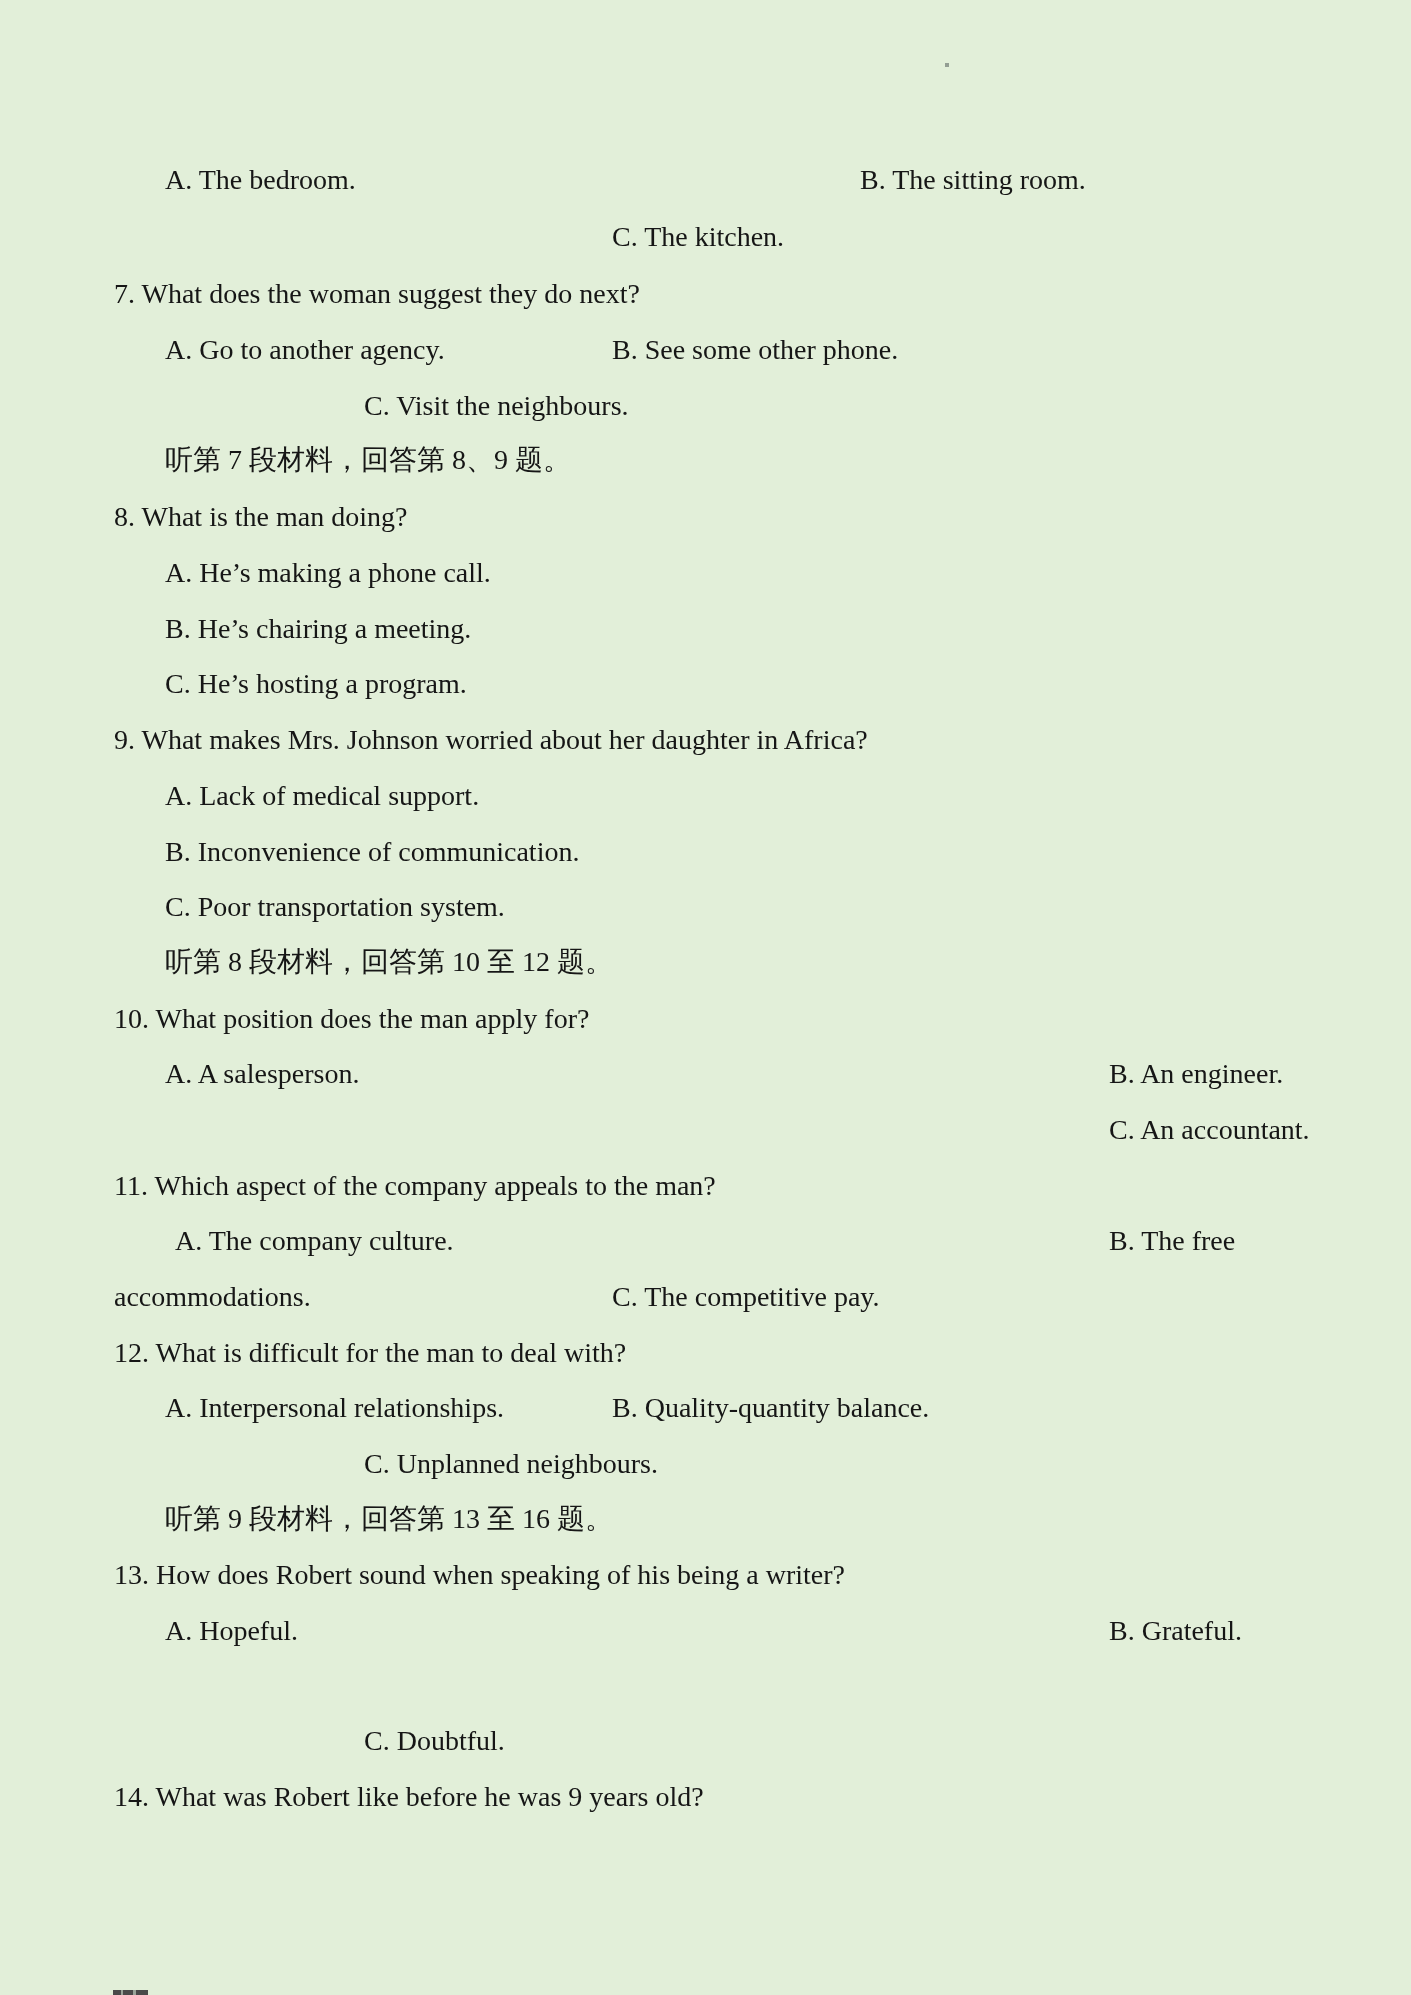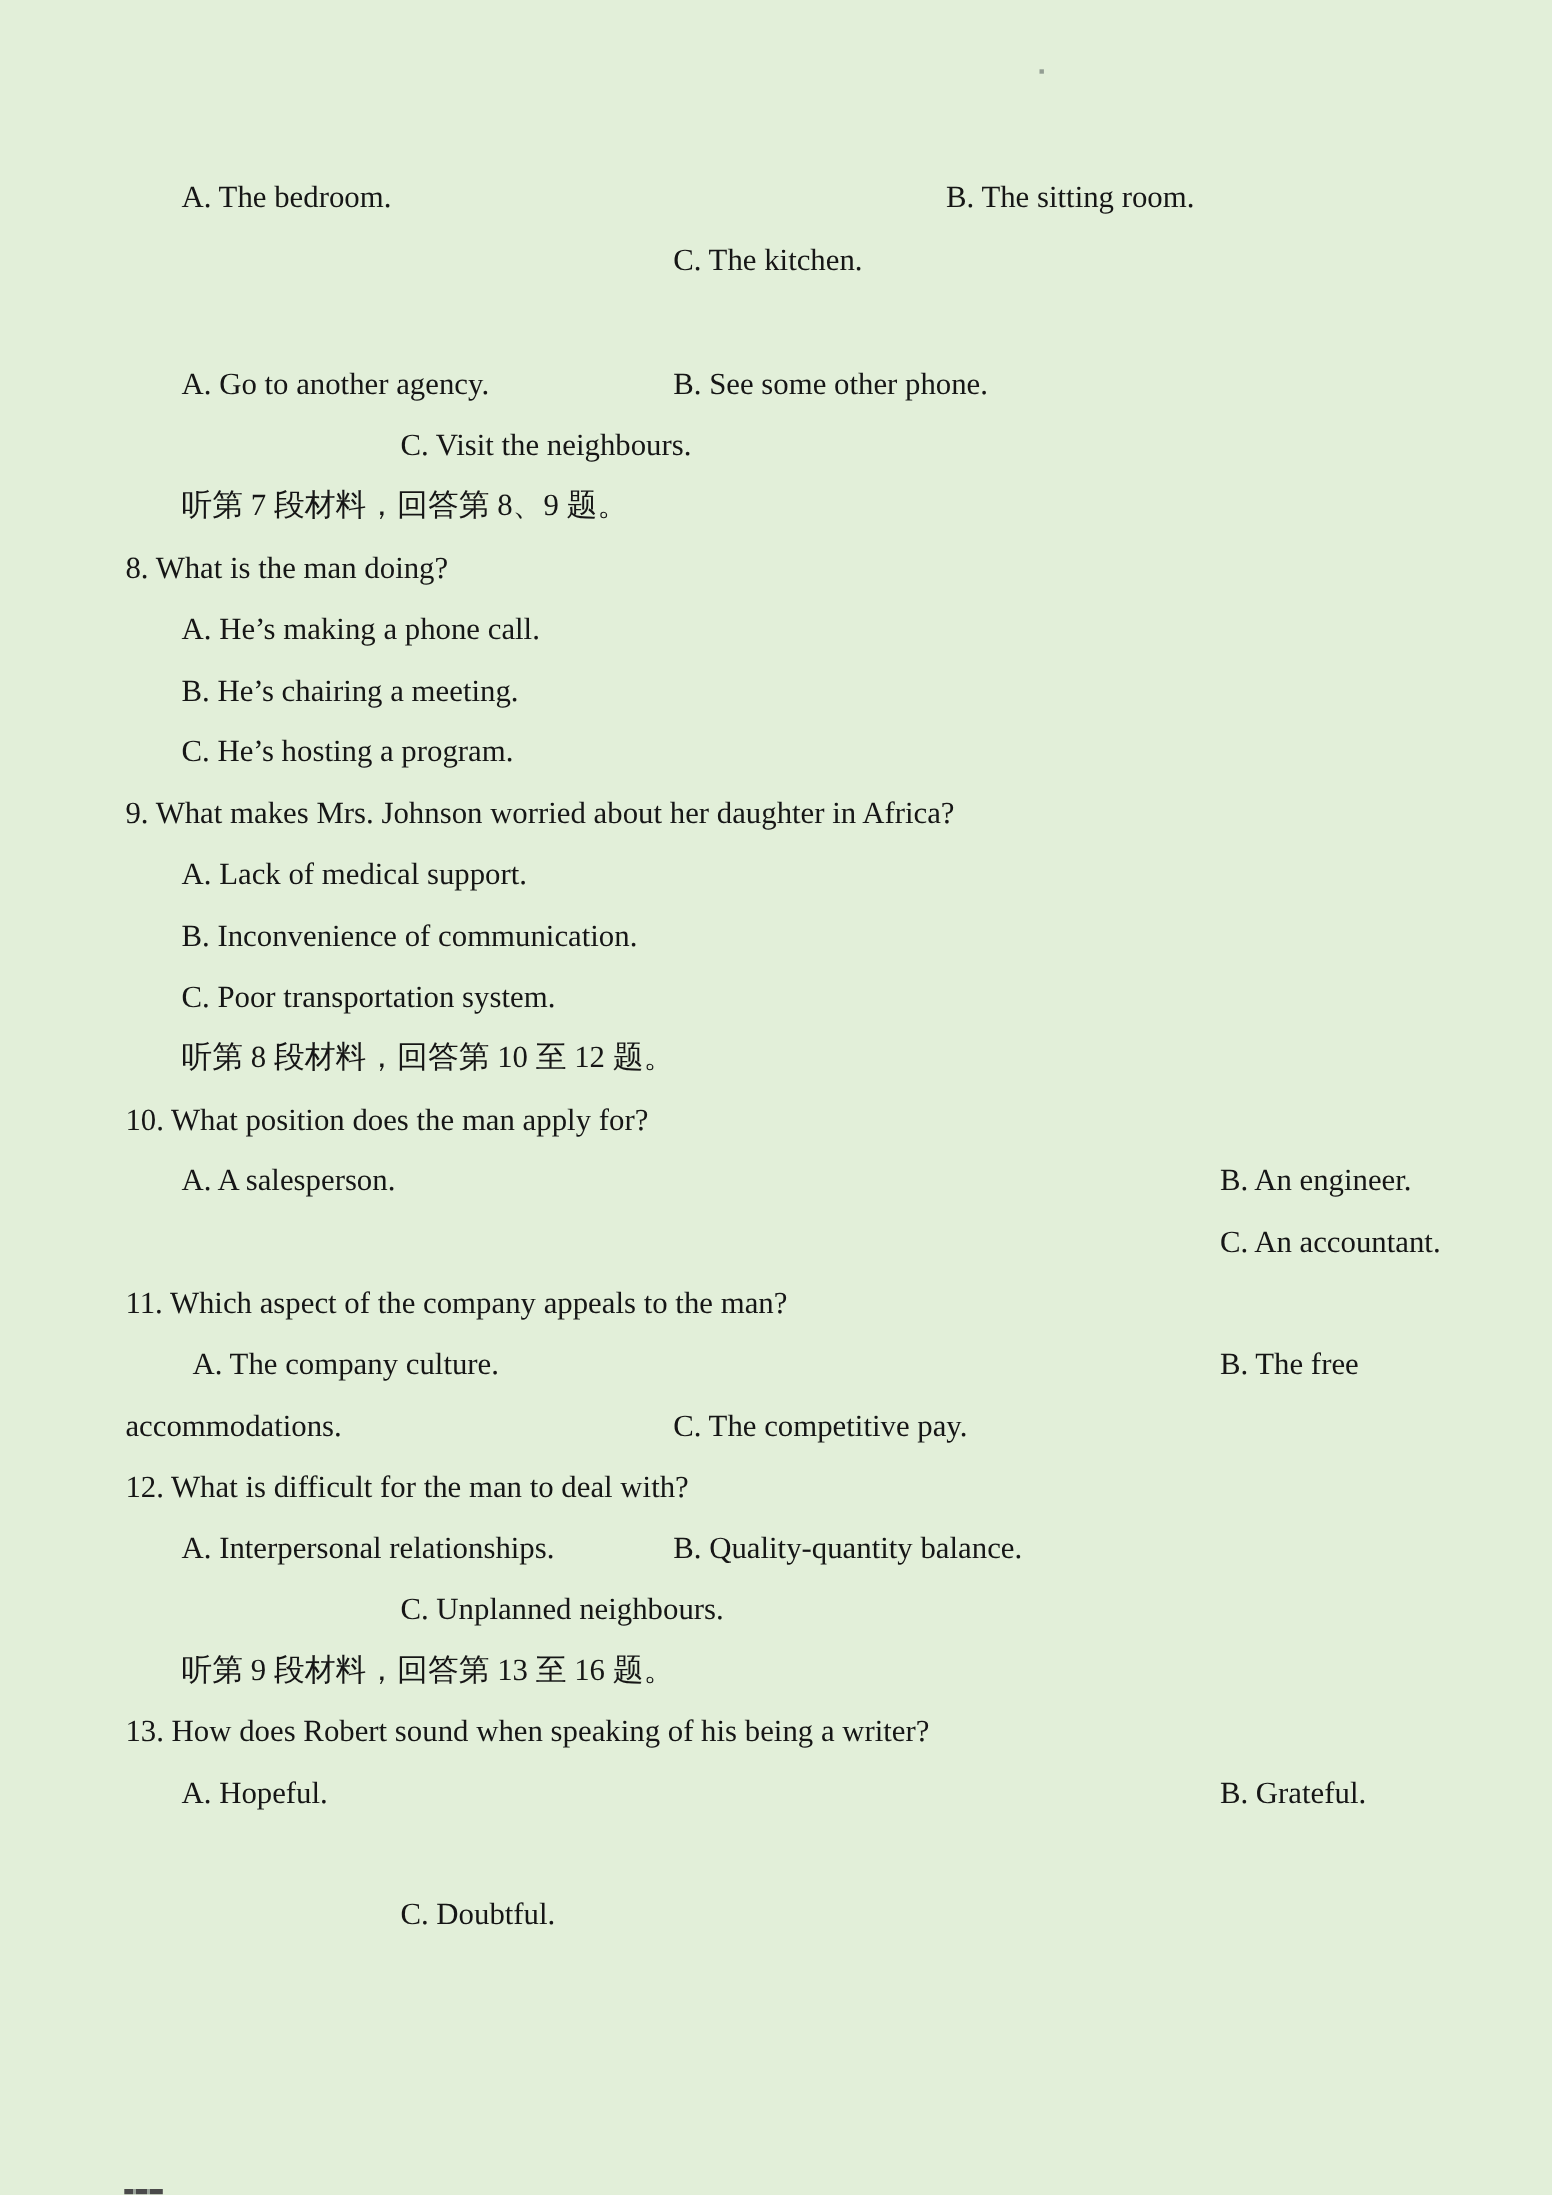--- a/index.html
+++ b/index.html
@@ -37,20 +37,21 @@
 <body style="background: rgb(226, 239, 217);">
 
 <div class="page">
 
   <div class="speck" style="left:945px;top:63px"></div>
 
   <div class="run" style="left:165px;top:163px">A. The bedroom.</div>
   <div class="run" style="left:860px;top:163px">B. The sitting room.</div>
   <div class="run" style="left:612px;top:220px">C. The kitchen.</div>
 
+  <div class="run" style="left:114px;top:277px">7. What does the woman suggest they do next?</div>
   <div class="run" style="left:165px;top:333px">A. Go to another agency.</div>
   <div class="run" style="left:612px;top:333px">B. See some other phone.</div>
   <div class="run" style="left:364px;top:389px">C. Visit the neighbours.</div>
 
   <div class="run" style="left:165px;top:443px">听第 7 段材料，回答第 8、9 题。</div>
 
   <div class="run" style="left:114px;top:500px">8. What is the man doing?</div>
   <div class="run" style="left:165px;top:556px">A. He’s making a phone call.</div>
   <div class="run" style="left:165px;top:612px">B. He’s chairing a meeting.</div>
   <div class="run" style="left:165px;top:667px">C. He’s hosting a program.</div>
@@ -78,16 +79,17 @@
   <div class="run" style="left:612px;top:1391px">B. Quality-quantity balance.</div>
   <div class="run" style="left:364px;top:1447px">C. Unplanned neighbours.</div>
 
   <div class="run" style="left:165px;top:1502px">听第 9 段材料，回答第 13 至 16 题。</div>
 
   <div class="run" style="left:114px;top:1558px">13. How does Robert sound when speaking of his being a writer?</div>
   <div class="run" style="left:165px;top:1614px">A. Hopeful.</div>
   <div class="run" style="left:1109px;top:1614px">B. Grateful.</div>
   <div class="run" style="left:364px;top:1724px">C. Doubtful.</div>
 
+  <div class="run" style="left:114px;top:1780px">14. What was Robert like before he was 9 years old?</div>
 
   <div class="bottom-mark" style="left:113px;top:1990px"></div>
 
 </div>
 
 </body></html>

